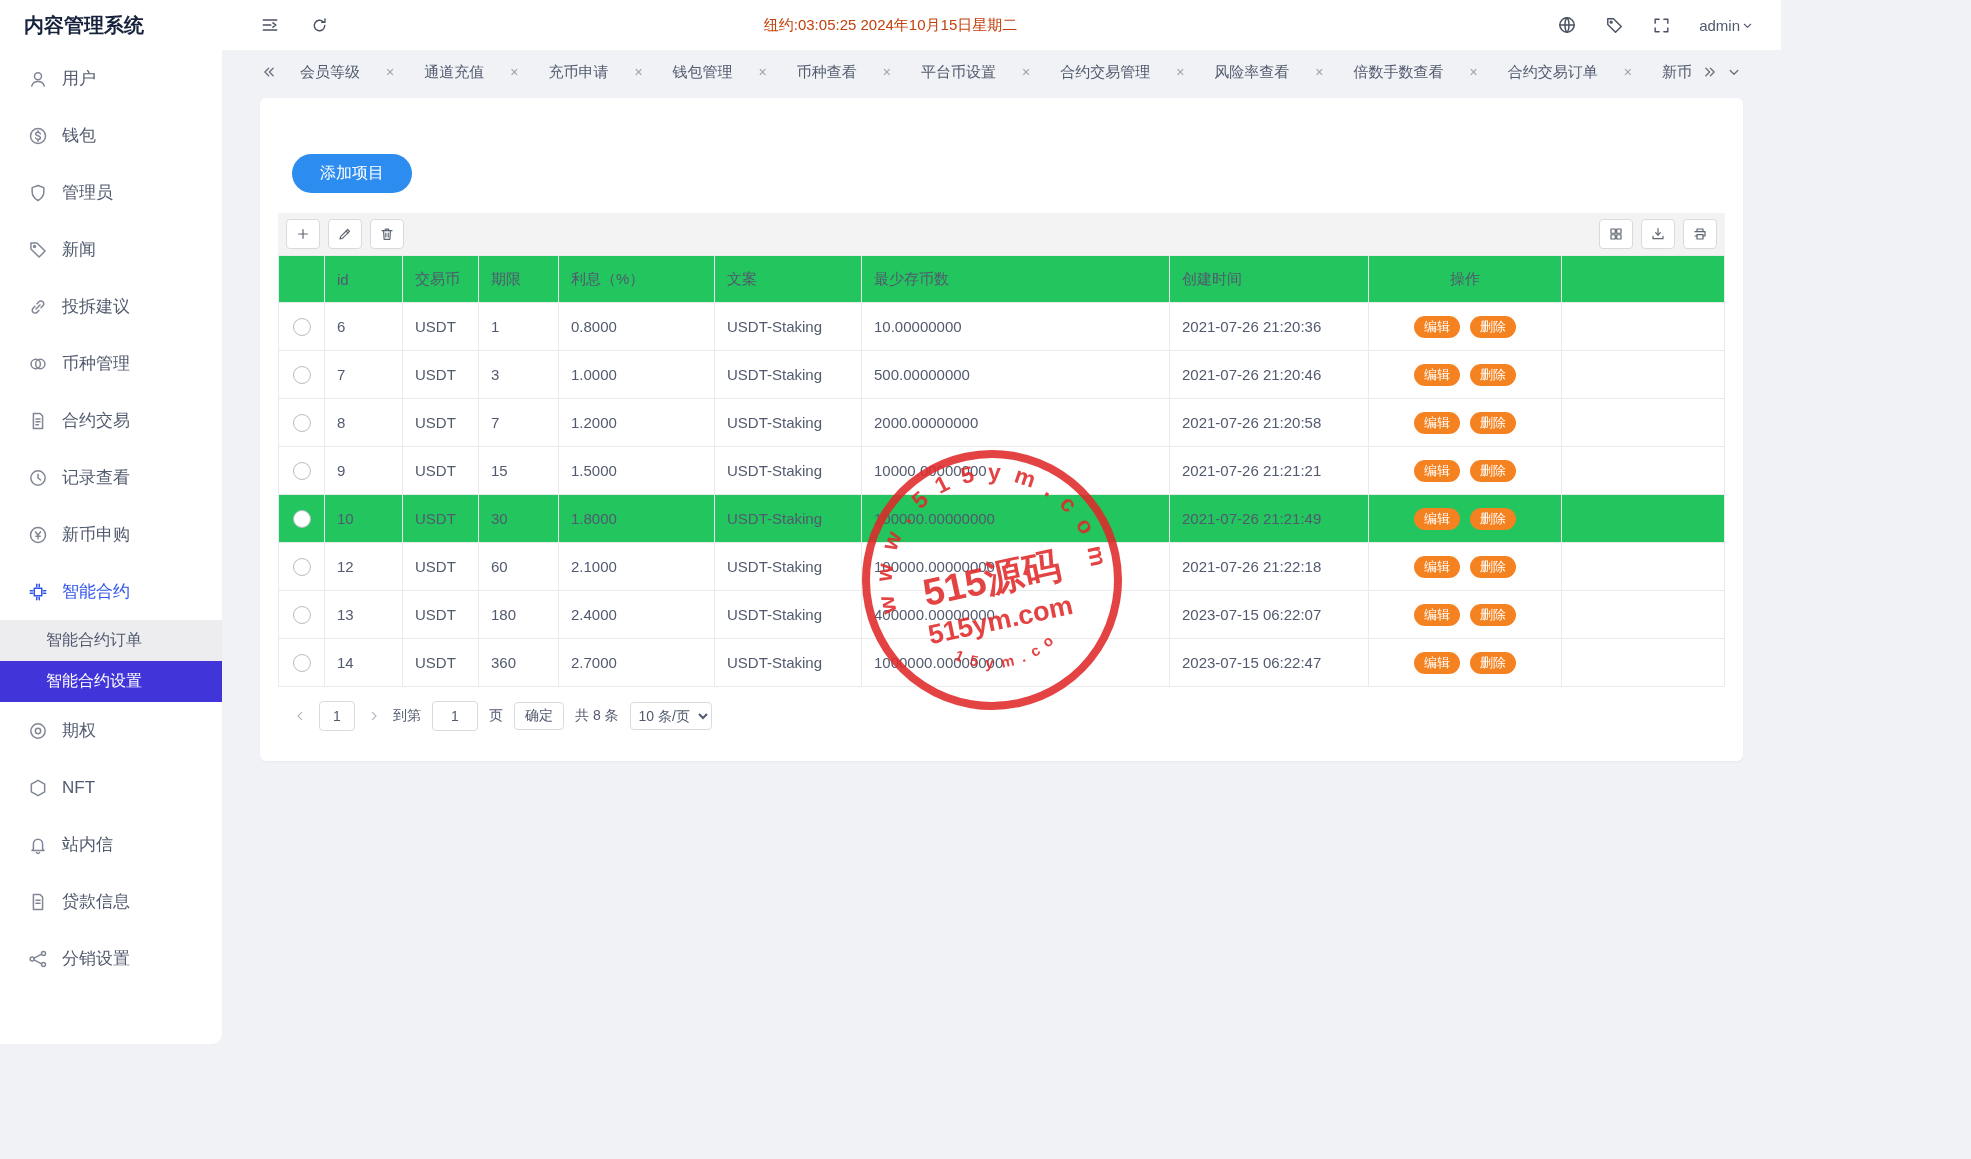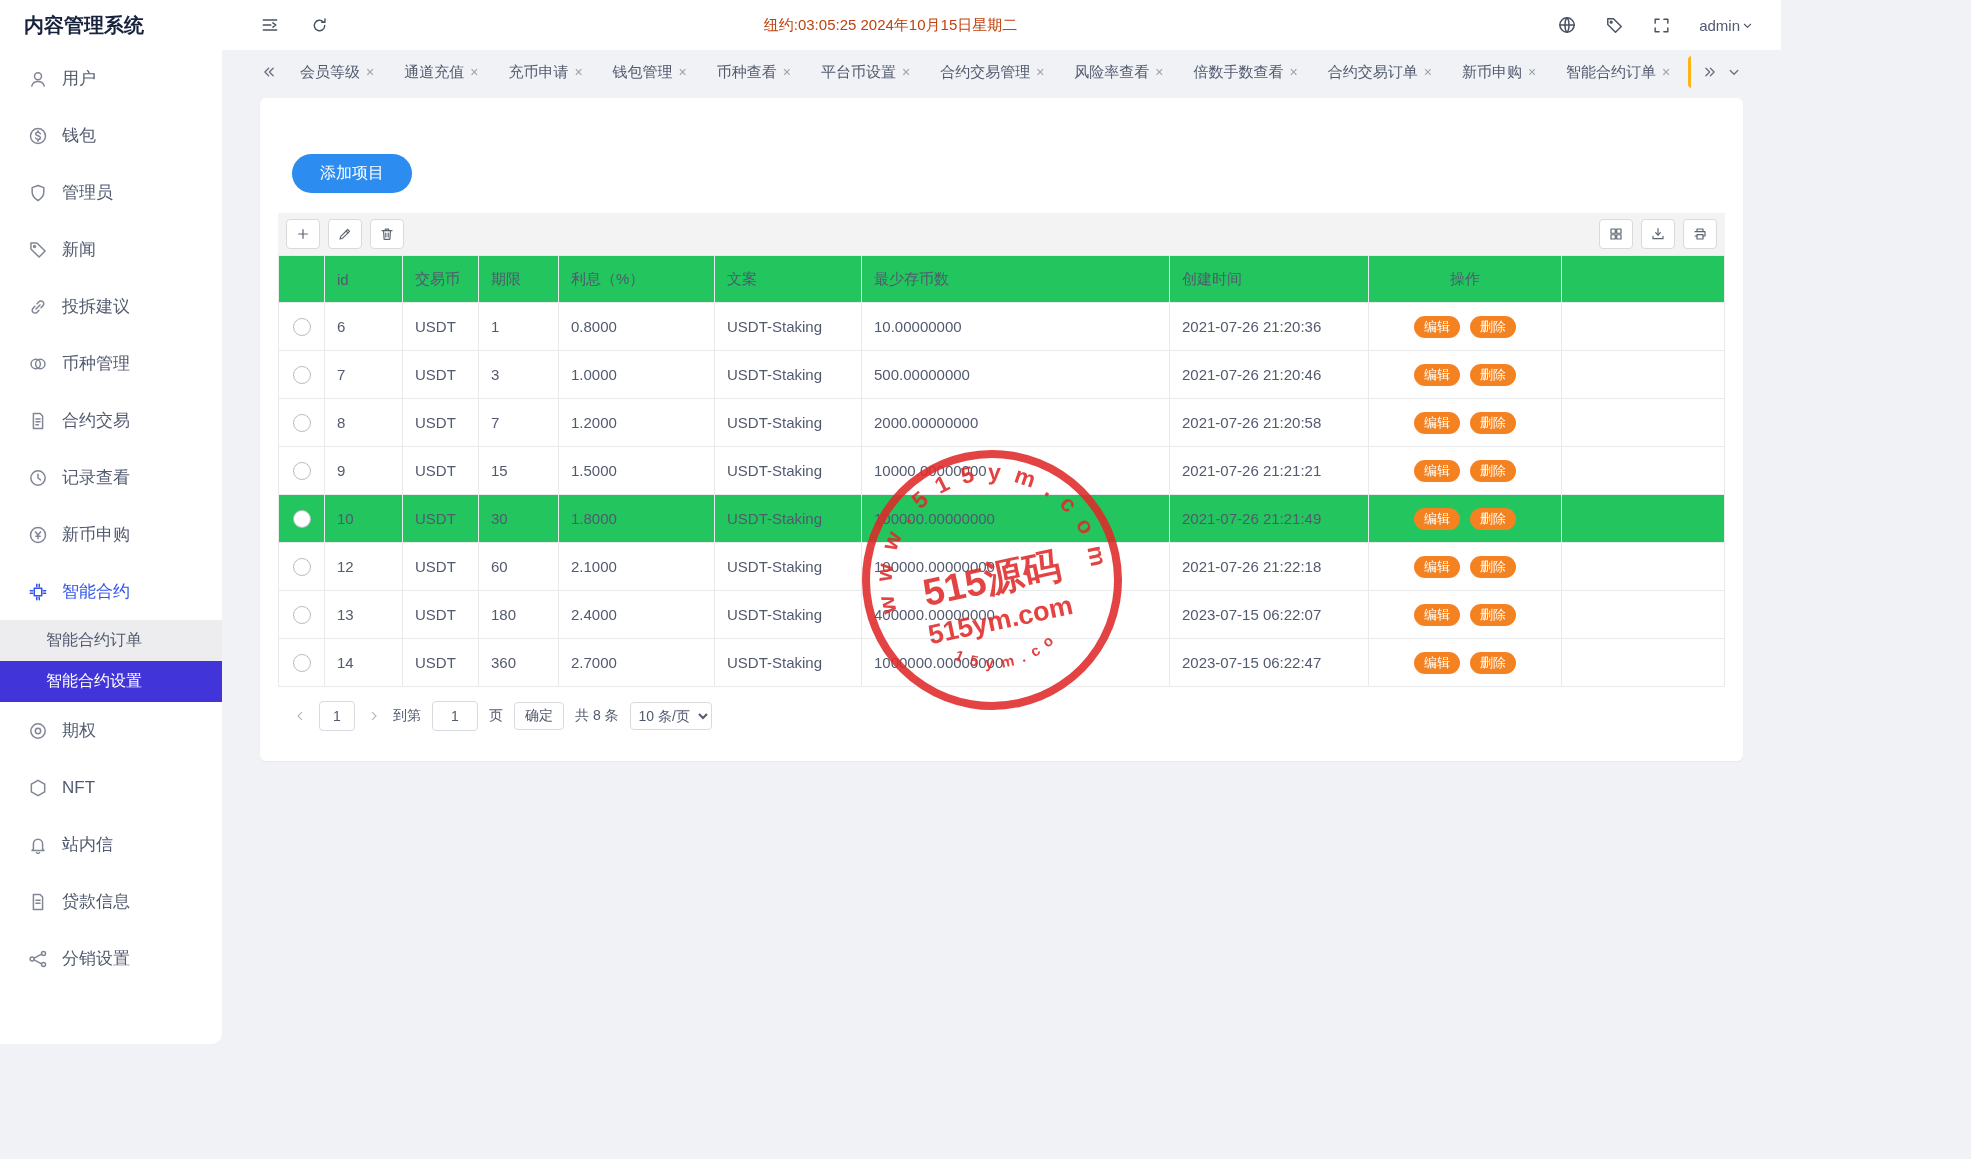--- a/index.html
+++ b/index.html
@@ -30,21 +30,21 @@
   .sub-item{height:41px;display:flex;align-items:center;padding-left:46px;font-size:16px;color:#515a6e;cursor:pointer;}
   .sub-item.highlighted{background:#ededf0;}
   .sub-item.active{background:var(--menu-active,#4134d9);color:#fff;}
 
   .content{flex:1;min-width:0;padding:0 38px;box-sizing:border-box;}
 
   
   .tabbar{height:44px;display:flex;align-items:center;gap:6px;}
   .tab-nav{display:inline-flex;align-items:center;color:#6b7280;cursor:pointer;flex:none;}
   .tabs{display:flex;align-items:center;gap:6px;flex:1;overflow:hidden;margin:0 4px;}
-  .tab{display:flex;align-items:center;gap:6px;height:32px;padding:0 12px;border-radius:4px;font-size:15px;color:#515a6e;white-space:nowrap;cursor:pointer;flex:none;}
+  .tab{display:flex;align-items:center;gap:26px;height:32px;padding:0 12px;border-radius:4px;font-size:15px;color:#515a6e;white-space:nowrap;cursor:pointer;flex:none;}
   .tab .x{font-size:14px;color:#9aa1ad;line-height:1;cursor:pointer;}
   .tab.active{background:var(--tab-active,#fcb515);color:#fff;padding:0 18px;}
 
   
   .card{margin-top:4px;background:#fff;border-radius:6px;box-shadow:0 1px 2px rgba(0,0,0,.04);
         padding:56px 18px 30px;box-sizing:border-box;}
   .add-btn{height:39px;padding:0 28px;margin-left:14px;background:var(--primary,#2d8cf0);color:#fff;
            border:none;border-radius:20px;font-size:16px;cursor:pointer;font-family:inherit;}
 
   .table-toolbar{margin-top:20px;height:42px;background:#f3f3f4;display:flex;align-items:center;gap:8px;padding:0 8px;box-sizing:border-box;}

